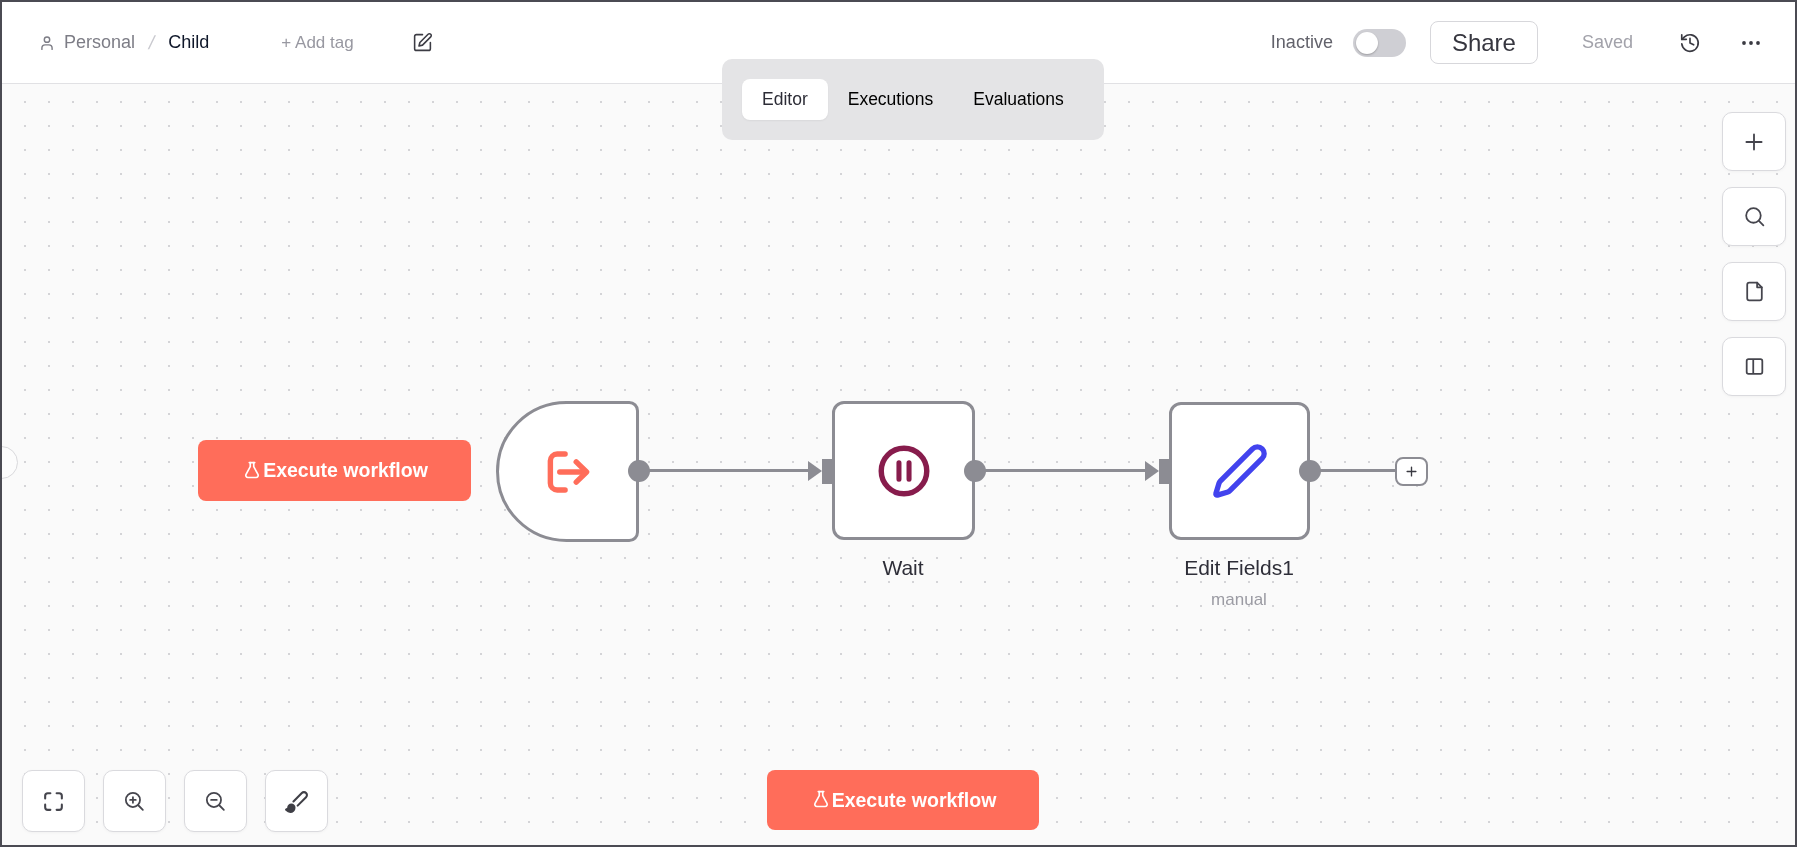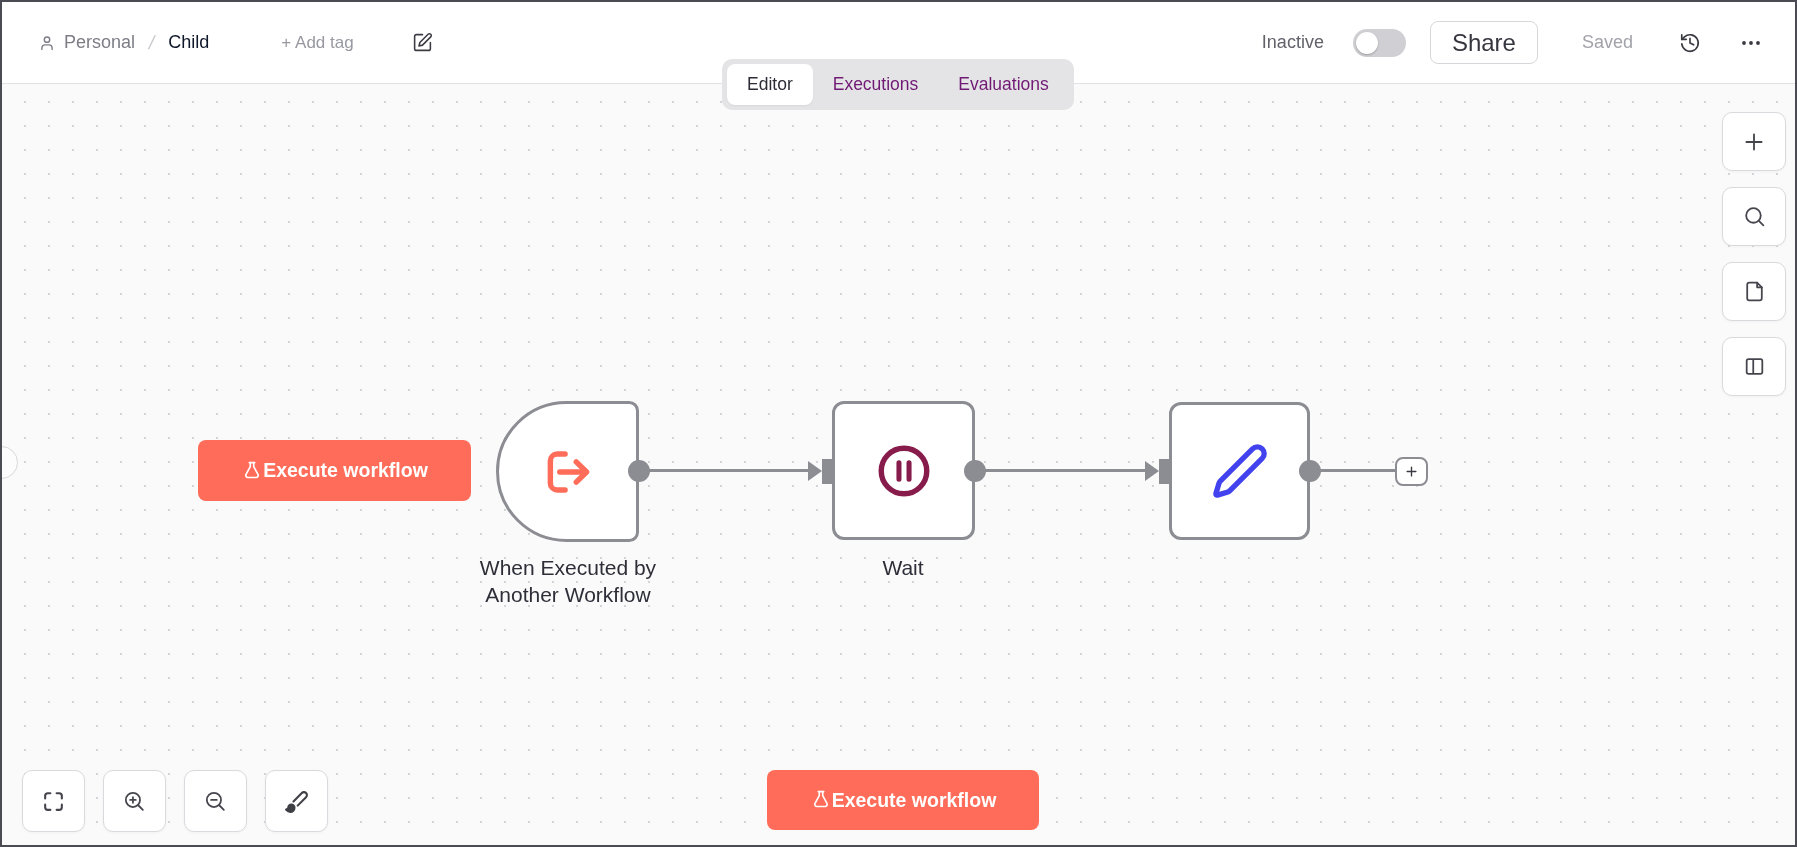--- a/index.html
+++ b/index.html
@@ -10,30 +10,30 @@
   }
   
   .topbar{position:absolute;top:0;left:0;right:0;height:81px;background:#fff;border-bottom:1px solid #e1e1e4;z-index:5;}
   .breadcrumb{position:absolute;left:36px;top:0;height:81px;display:flex;align-items:center;gap:10px;}
   .crumb-proj{color:#7d7d86;font-size:18px;display:flex;align-items:center;gap:8px;cursor:pointer;}
   .crumb-sep{color:#c9c9cf;font-size:19px;transform:skewX(-12deg);padding:0 4px;}
   .crumb-name{color:#0f172a;font-size:18px;font-weight:400;}
   .add-tag{margin-left:62px;color:#9898a1;font-size:17px;cursor:pointer;}
   .note-btn{margin-left:48px;display:flex;align-items:center;cursor:pointer;color:#3c3c44;}
   .topbar-right{position:absolute;right:32px;top:0;height:81px;display:flex;align-items:center;}
-  .inactive-label{color:#62626b;font-size:18px;margin-right:29px;}
+  .inactive-label{color:#62626b;font-size:18px;margin-right:20px;}
   .toggle{width:53px;height:28px;background:#cfcfd4;border-radius:14px;position:relative;cursor:pointer;margin-right:24px;}
   .toggle .knob{position:absolute;left:3px;top:3px;width:22px;height:22px;border-radius:50%;background:#fff;box-shadow:0 1px 2px rgba(0,0,0,.25);}
   .share-btn{border:1px solid #d7d7db;background:#fff;border-radius:8px;height:43px;padding:0 21px;font-size:24px;font-weight:500;color:#36363f;display:flex;align-items:center;cursor:pointer;margin-right:44px;font-family:inherit;}
   .saved-label{color:#a2a2aa;font-size:18px;font-weight:400;margin-right:46px;}
   .icon-btn{background:none;border:none;padding:0;display:flex;align-items:center;cursor:pointer;color:#3a3a42;}
   .history-btn{margin-right:38px;}
   
-  .tab-switcher{position:absolute;left:720px;top:57px;z-index:20;background:#e4e4e6;border-radius:10px;padding:5px;display:flex;align-items:flex-end;}
-  .tab{border:none;background:transparent;border-radius:8px;height:41px;padding:0 20px;font-size:17.5px;color:#701a75;cursor:pointer;font-family:inherit;}
+  .tab-switcher{position:absolute;left:720px;top:57px;z-index:20;background:#e4e4e6;border-radius:10px;padding:20px;display:flex;align-items:flex-end;}
+  .tab{border:none;background:transparent;border-radius:8px;height:41px;padding:0 20px;font-size:17.5px;color:#000000;cursor:pointer;font-family:inherit;}
   .tab.active{background:#fff;color:#2c2c36;font-weight:500;box-shadow:0 1px 2px rgba(0,0,0,.05);}
   
   .canvas-bg{position:absolute;left:0;top:81px;right:0;bottom:0;background-color:#fafafa;
     background-image:radial-gradient(circle,#d4d4d7 1.4px,transparent 1.5px);
     background-size:24px 24px;background-position:11px 7px;}
   .left-notch{position:absolute;left:-17px;top:444px;width:31px;height:31px;border-radius:50%;
     background:#fcfcfc;border:1.5px solid #d9d9dc;z-index:2;}
   .node{position:absolute;background:#fff;border:3px solid #8c8c93;box-sizing:border-box;
     display:flex;align-items:center;justify-content:center;cursor:pointer;z-index:3;}
   .node-trigger{left:494px;top:399px;width:143px;height:141px;border-radius:72px 10px 10px 72px;}
@@ -137,24 +137,20 @@
 
   <div class="node node-trigger">
     <span>
       <svg width="62" height="62" viewBox="0 0 64 64" fill="none" stroke="#ff6d5a" stroke-width="5.6" stroke-linecap="round" stroke-linejoin="round">
         <path d="M29 13.5h-8.2a7 7 0 0 0-7 7v23a7 7 0 0 0 7 7H29"></path>
         <path d="M23.5 32H50"></path>
         <path d="M40.5 21.5 51.2 32 40.5 42.5"></path>
       </svg>
     </span>
   </div>
-  <div class="node-label lbl-trigger">
-    <div>When Executed by</div>
-    <div>Another Workflow</div>
-  </div>
 
   <div class="conn-dot" style="left:626px;top:458px;"></div>
   <div class="conn-line" style="left:637px;top:467px;width:169px;"></div>
   <div class="conn-arrow" style="left:806px;top:459px;"></div>
   <div class="conn-bar" style="left:820px;top:457px;"></div>
 
   <div class="node node-wait">
     <span>
       <svg width="62" height="62" viewBox="0 0 64 64" fill="none" stroke="#871c4c" stroke-linecap="round">
         <circle cx="32" cy="32" r="23.5" stroke-width="5.6"></circle>
@@ -168,20 +164,24 @@
   <div class="conn-line" style="left:973px;top:467px;width:170px;"></div>
   <div class="conn-arrow" style="left:1143px;top:459px;"></div>
   <div class="conn-bar" style="left:1157px;top:457px;"></div>
 
   <div class="node node-set">
     <span>
       <svg width="58" height="58" viewBox="0 0 24 24" fill="none" stroke="#4243ee" stroke-width="2.2" stroke-linecap="round" stroke-linejoin="round">
         <path d="M21.174 6.812a1 1 0 0 0-3.986-3.987L3.842 16.174a2 2 0 0 0-.5.83l-1.321 4.352a.5.5 0 0 0 .623.622l4.353-1.32a2 2 0 0 0 .83-.497z"></path>
       </svg>
     </span>
+  </div>
+  <div class="node-label lbl-set">
+    <div>Edit Fields1</div>
+    <div class="node-subtitle">manual</div>
   </div>
 
   <div class="conn-dot" style="left:1297px;top:458px;"></div>
   <div class="conn-line" style="left:1308px;top:467px;width:86px;"></div>
   <button class="plus-node-btn">
     <svg width="15" height="15" viewBox="0 0 24 24" fill="none" stroke="#3a3a42" stroke-width="2.2" stroke-linecap="round">
         <path d="M12 5v14M5 12h14"></path>
       </svg>
   </button>
 

